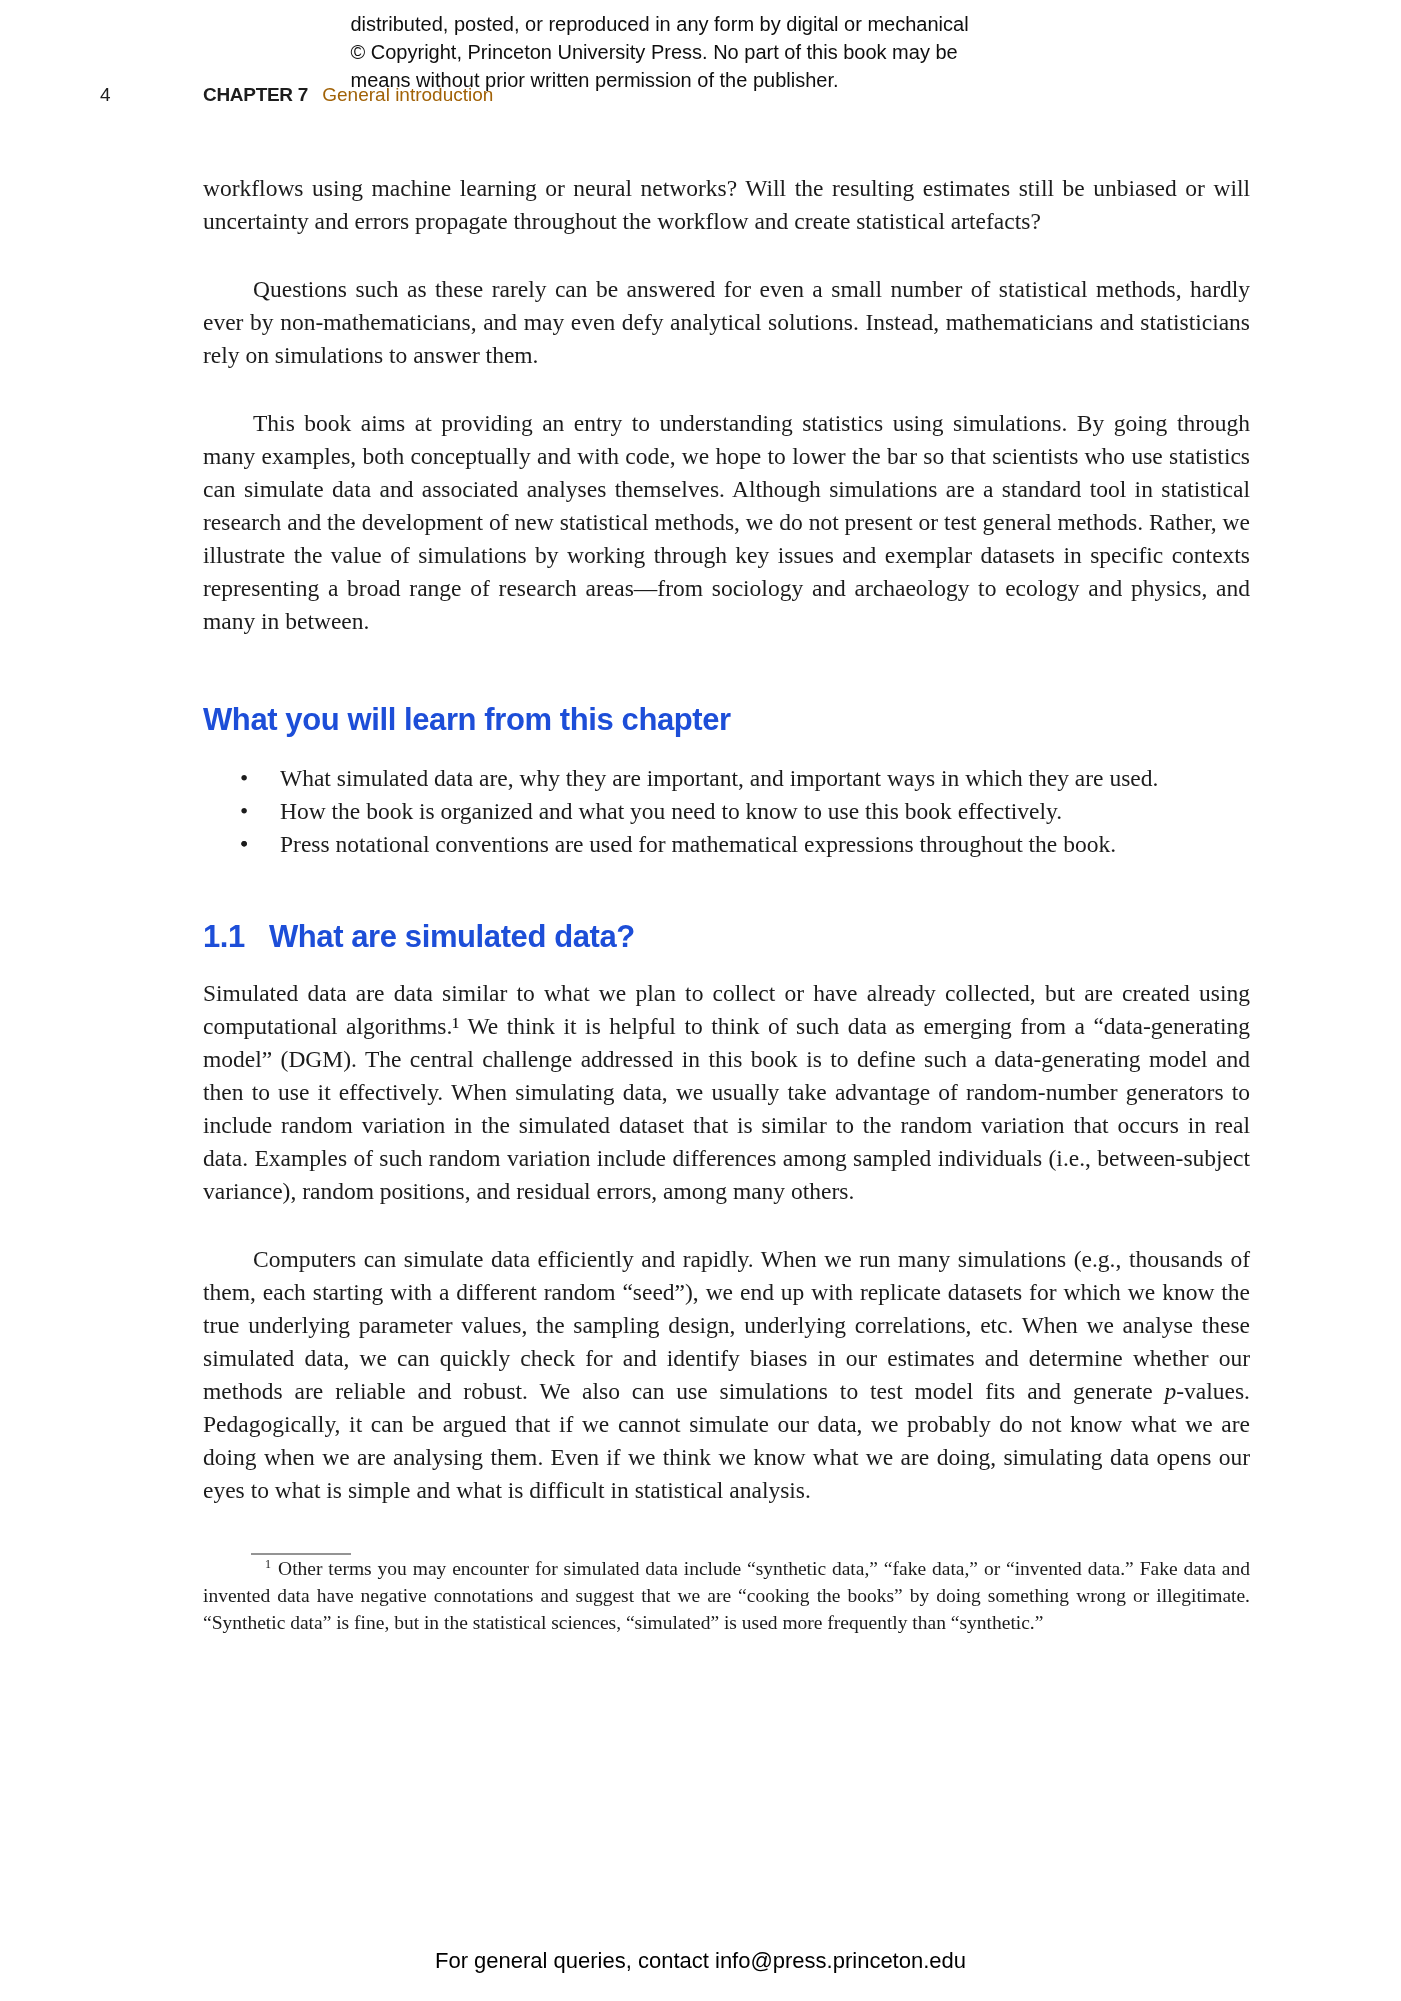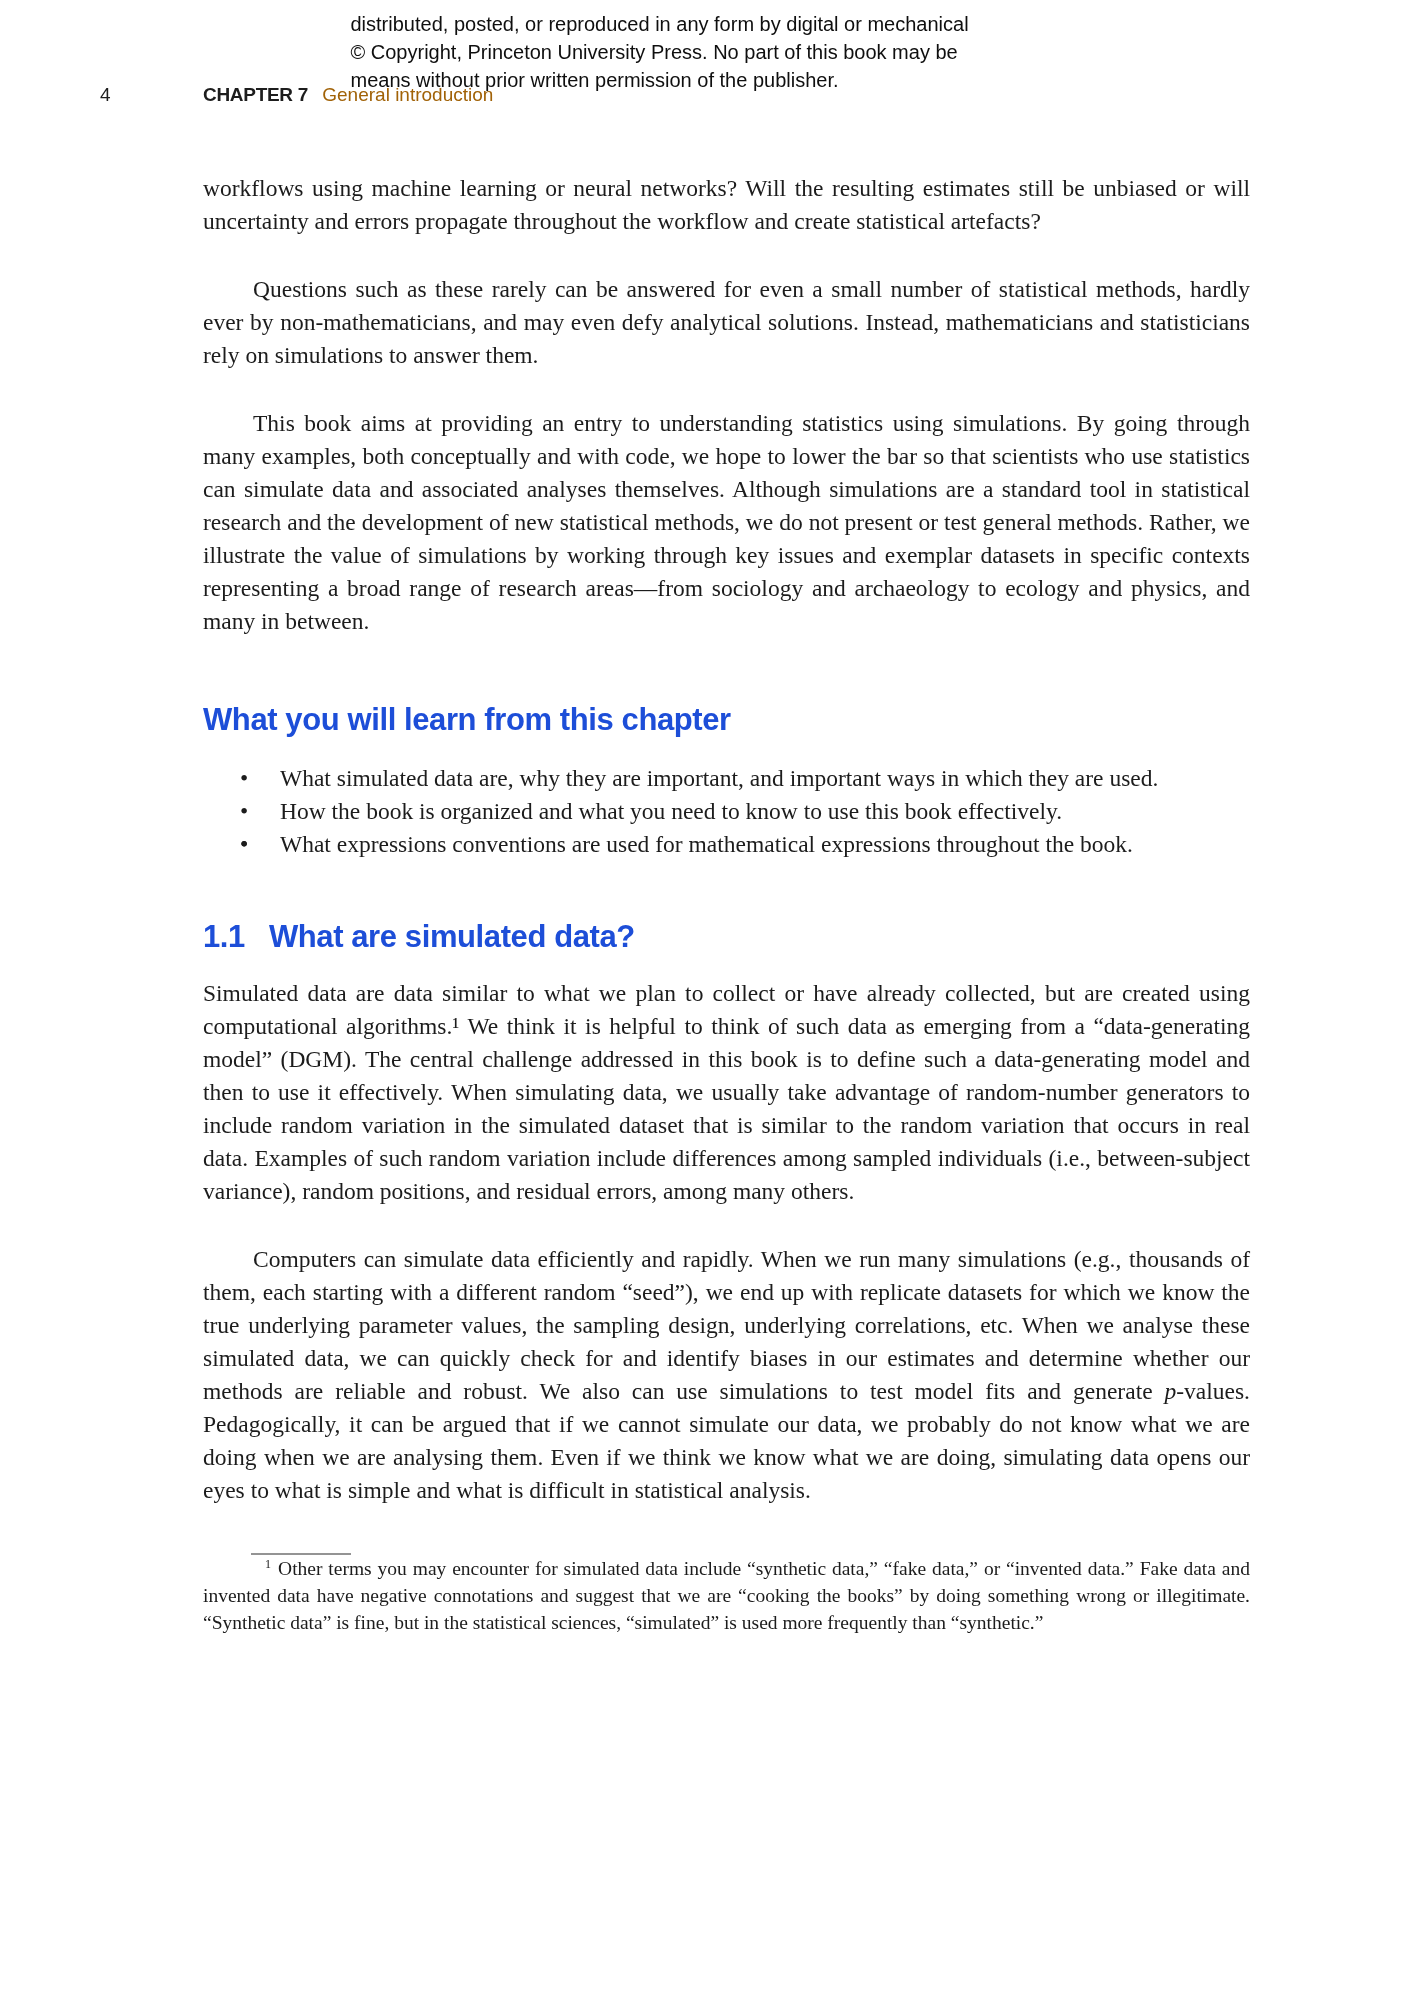--- a/index.html
+++ b/index.html
@@ -92,33 +92,36 @@
       </li>
       <li>
         <span class="dot">•</span>
         <span>How the book is organized and what you need to know to use this book effectively.</span>
       </li>
       <li>
         <span class="dot">•</span>
       </li>
       <li>
         <span class="dot">•</span>
-        <span>What expressions conventions are used for mathematical expressions throughout the book.</span>
+        <span>Press notational conventions are used for mathematical expressions throughout the book.</span>
       </li>
     </ul>
 
     <h2 class="sec2-title">
       <span class="sec-num">1.1</span><span>What are simulated data?</span>
     </h2>
 
     <p>Simulated data are data similar to what we plan to collect or have already collected, but are created using computational algorithms.¹ We think it is helpful to think of such data as emerging from a “data-generating model” (DGM). The central challenge addressed in this book is to define such a data-generating model and then to use it effectively. When simulating data, we usually take advantage of random-number generators to include random variation in the simulated dataset that is similar to the random variation that occurs in real data. Examples of such random variation include differences among sampled individuals (i.e., between-subject variance), random positions, and residual errors, among many others.</p>
     <p class="indent"><span>Computers can simulate data efficiently and rapidly. When we run many simulations (e.g., thousands of them, each starting with a different random “seed”), we end up with replicate datasets for which we know the true underlying parameter values, the sampling design, underlying correlations, etc. When we analyse these simulated data, we can quickly check for and identify biases in our estimates and determine whether our methods are reliable and robust. We also can use simulations to test model fits and generate </span><span class="it">p</span><span>-values. Pedagogically, it can be argued that if we cannot simulate our data, we probably do not know what we are doing when we are analysing them. Even if we think we know what we are doing, simulating data opens our eyes to what is simple and what is difficult in statistical analysis.</span></p>
 
     <hr class="fn-rule">
 
     <p class="footnote">
       <span class="sup fn-marker">1</span><span>Other terms you may encounter for simulated data include “synthetic data,” “fake data,” or “invented data.” Fake data and invented data have negative connotations and suggest that we are “cooking the books” by doing something wrong or illegitimate. “Synthetic data” is fine, but in the statistical sciences, “simulated” is used more frequently than “synthetic.”</span>
     </p>
 
   </div>
 
+  <div class="footer">
+    <span>For general queries, contact info@press.princeton.edu</span>
+  </div>
 
 </div>
 
 </body></html>

